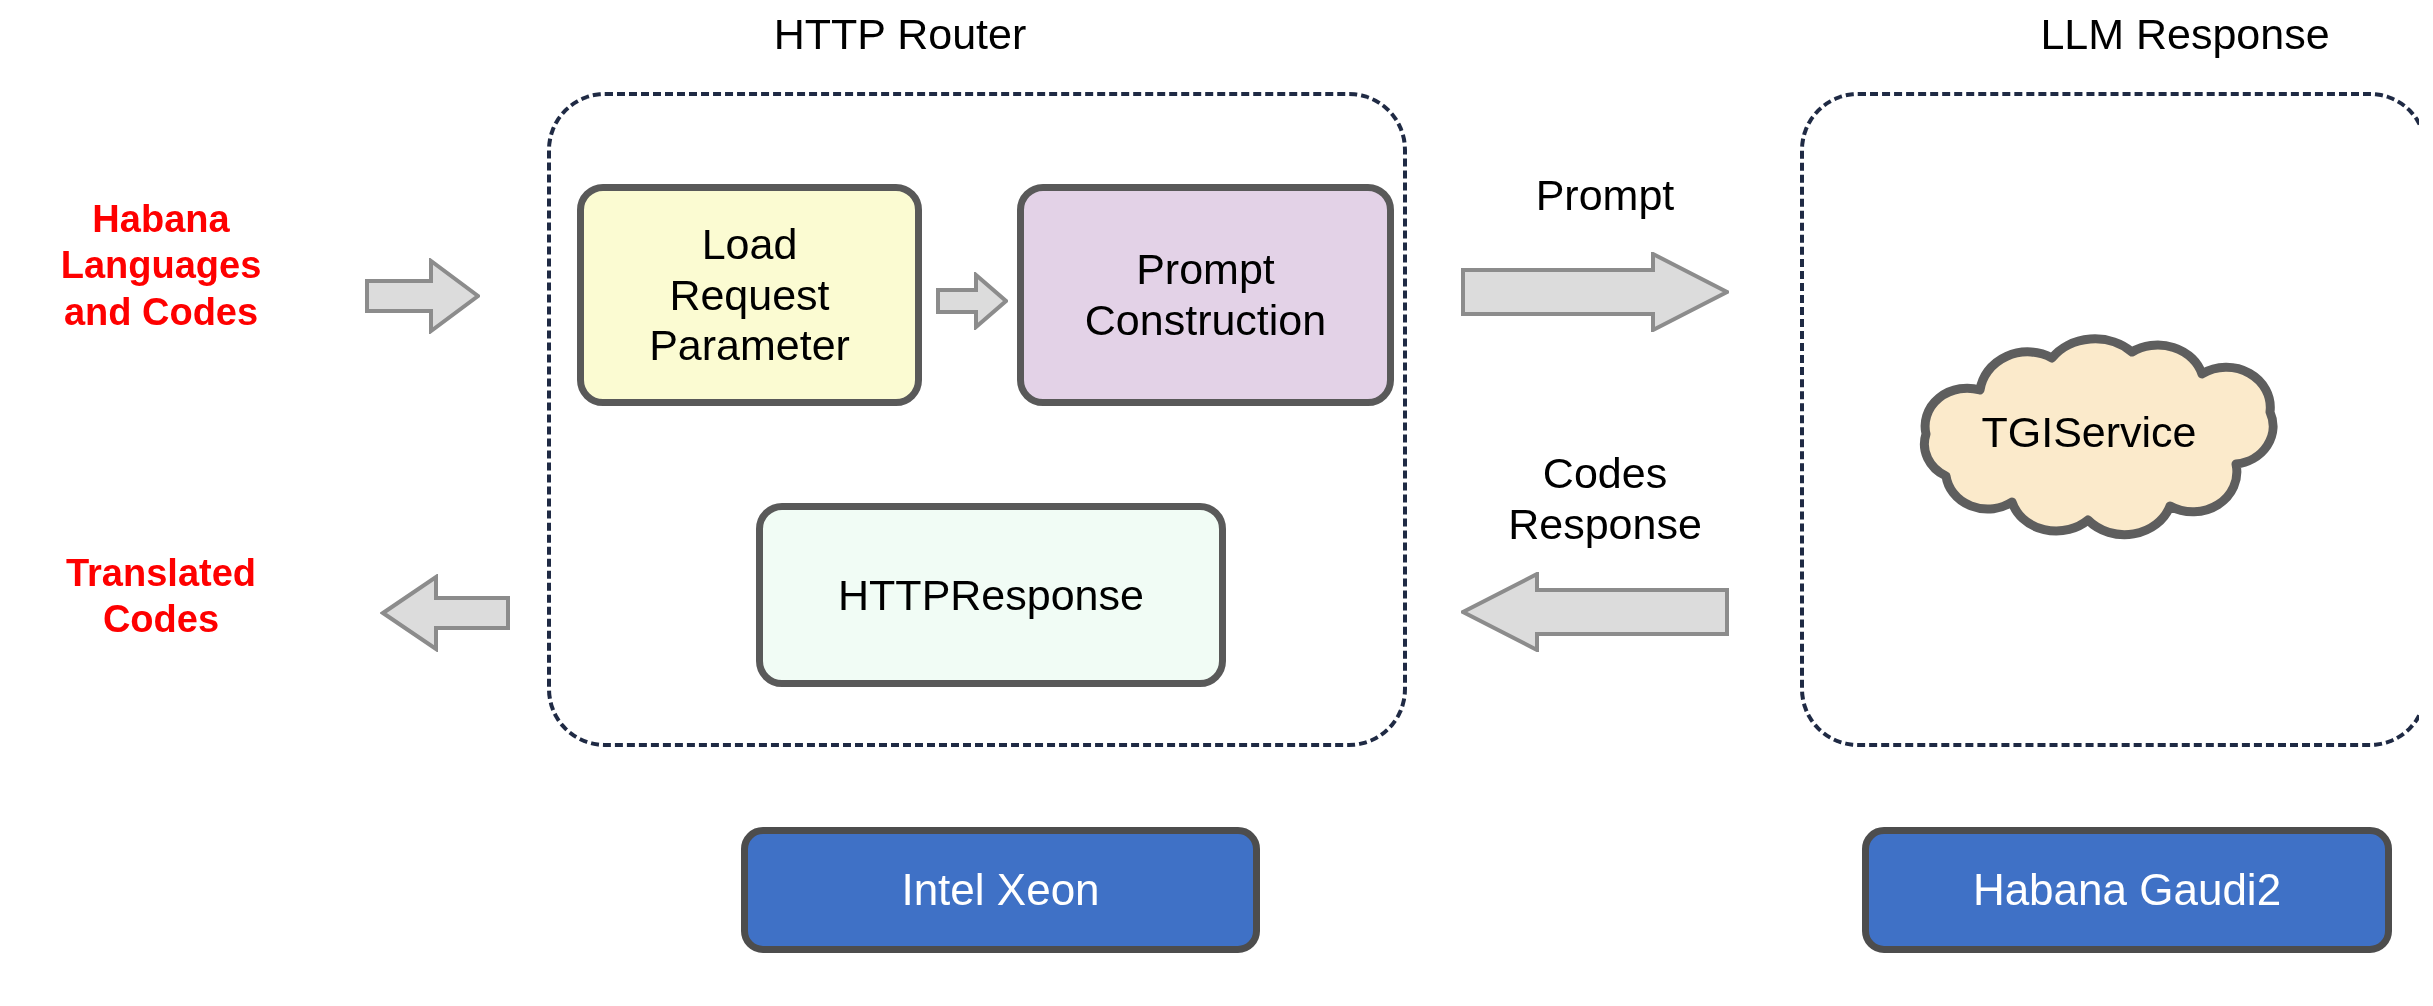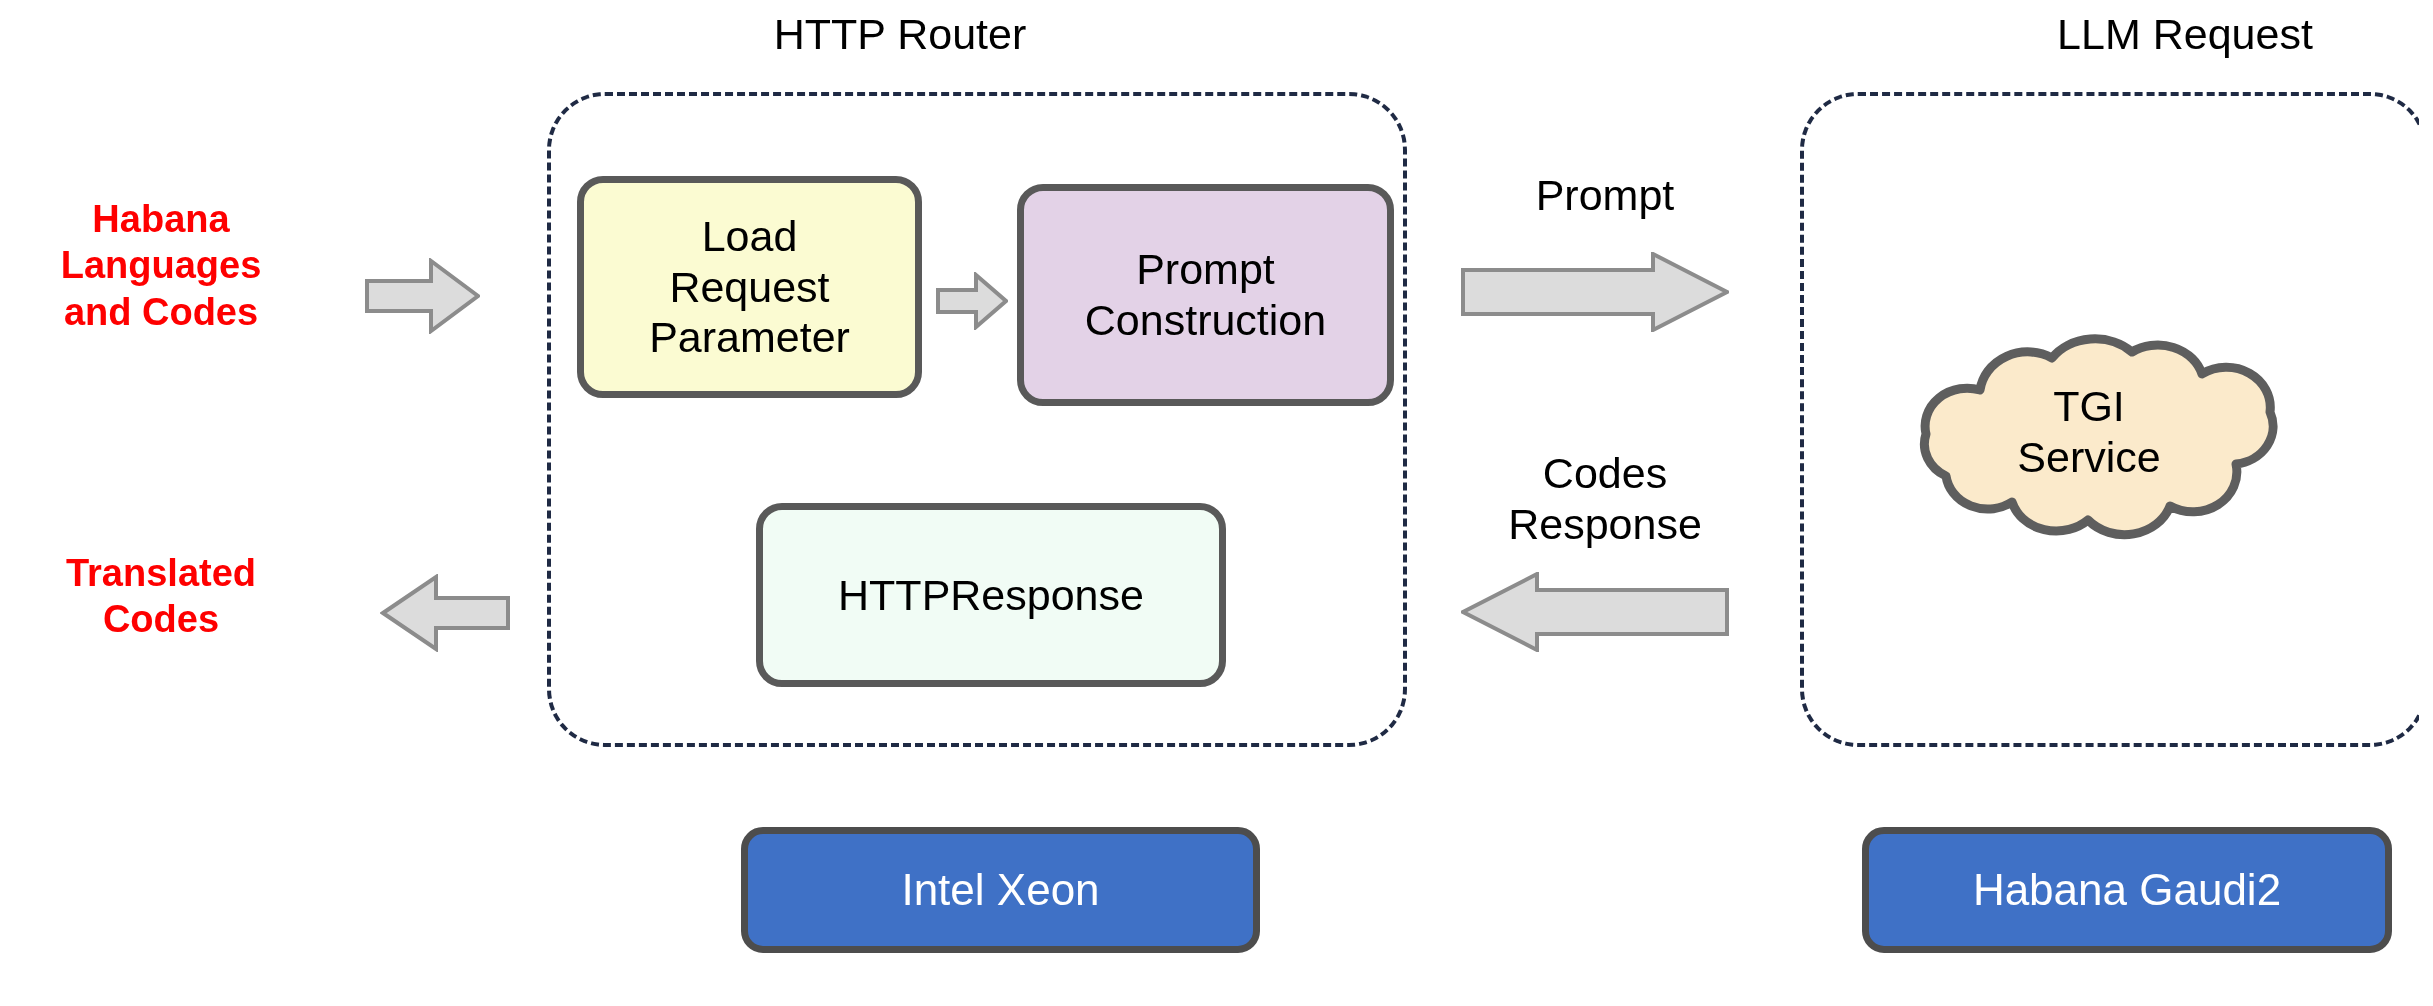--- a/index.html
+++ b/index.html
@@ -51,21 +51,21 @@
     display: flex;
     align-items: center;
     justify-content: center;
     text-align: center;
     color: #000000;
     font-size: 43px;
     line-height: 1.18;
     padding: 4px 10px;
   }
   #box-load-request {
-    left: 577px; top: 176px; width: 345px; height: 222px;
+    left: 577px; top: 184px; width: 345px; height: 222px;
     background: #fbfbd2;
   }
   #box-prompt-construction {
     left: 1017px; top: 184px; width: 377px; height: 222px;
     background: #e3d2e7;
   }
   #box-format-response {
     left: 756px; top: 503px; width: 470px; height: 184px;
     background: #f1fcf5;
   }
@@ -91,21 +91,21 @@
   
   #cloud-tgi {
     position: absolute;
     left: 1884px; top: 330px; width: 410px; height: 220px;
   }
   #cloud-tgi svg { display: block; width: 100%; height: 100%; }
   #cloud-tgi .cloud-label {
     position: absolute;
     left: 0; top: 0; width: 100%; height: 100%;
     display: flex;
-    flex-direction: column;
+    flex-direction: row;
     align-items: center;
     justify-content: center;
     font-size: 43px;
     line-height: 1.18;
     color: #000000;
     text-align: center;
     padding-bottom: 16px;
     box-sizing: border-box;
     pointer-events: none;
   }
@@ -146,21 +146,21 @@
   #arrow-response-in      { left: 1461px; top: 572px; width: 268px; height: 80px; }
   #arrow-output           { left: 380px;  top: 574px; width: 130px; height: 78px; }
 </style>
 </head>
 <body>
 
 <div id="canvas">
 
   <div class="section-title" id="title-http-router">HTTP Router</div>
 
-  <div class="section-title" id="title-llm-service">LLM Request</div>
+  <div class="section-title" id="title-llm-service">LLM Response</div>
 
   <div class="dashed-group" id="group-http-router"></div>
   <div class="dashed-group" id="group-llm-service"></div>
 
   <div class="endpoint-label" id="label-input-languages">
     <div>Habana</div>
     <div>Languages</div>
     <div>and Codes</div>
   </div>
 

